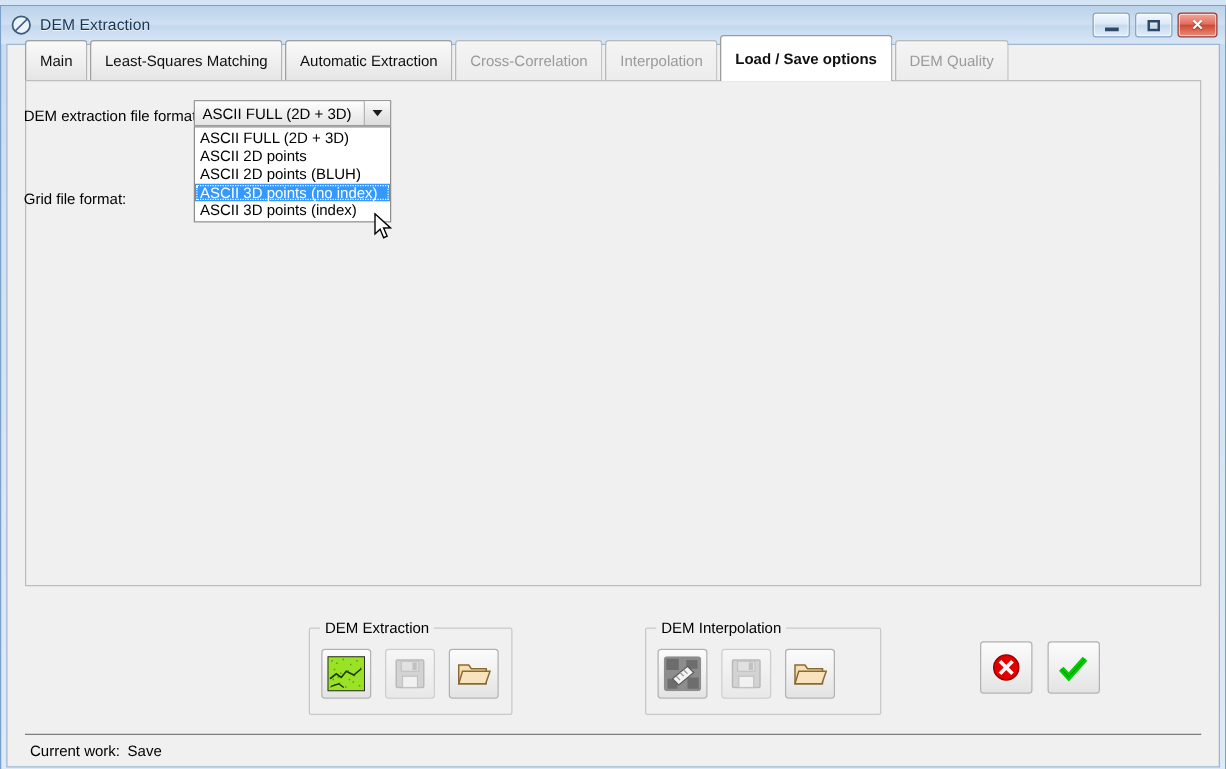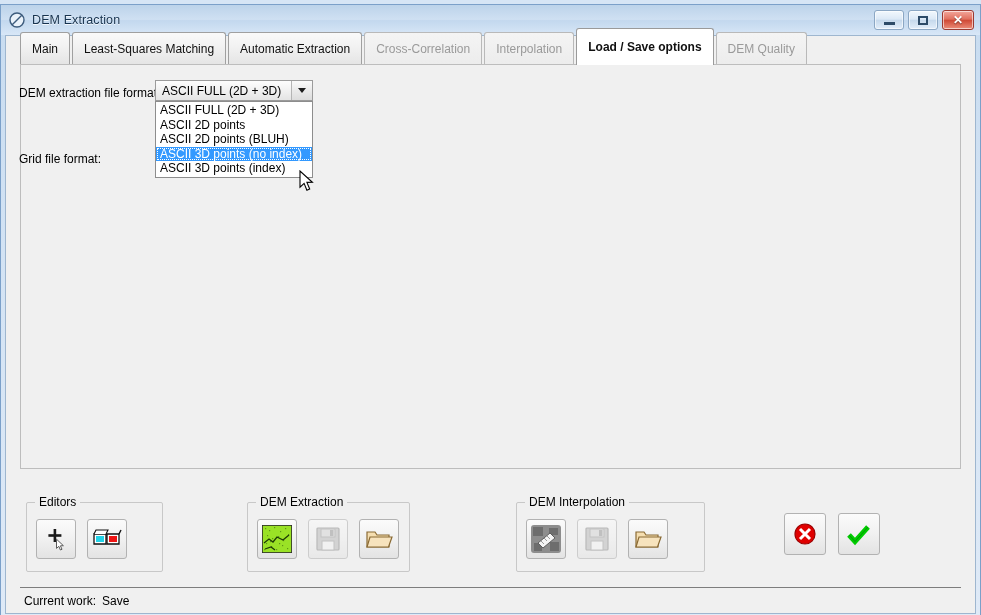--- a/index.html
+++ b/index.html
@@ -233,43 +233,20 @@
       <div class="dd-item selected">ASCII 3D points (no index)</div>
       <div class="dd-item">ASCII 3D points (index)</div>
     </div>
 
     <div class="cursor">
       <svg width="17" height="24" viewBox="0 0 17 24">
         <path d="M1,1 L1,17.2 L5.1,13.4 L7.9,20.2 L10.7,19.0 L7.9,12.4 L13.4,12.3 Z" fill="#ffffff" stroke="#000000" stroke-width="1.1" stroke-linejoin="miter"></path>
       </svg>
     </div>
 
-    <div class="groupbox" id="gb-editors">
-      <span class="gb-title">Editors</span>
-      <div class="tool-row">
-        <div class="toolbtn">
-          <svg width="26" height="26" viewBox="0 0 26 26">
-            <rect x="10.6" y="3" width="2.6" height="13" fill="#1a1a1a"></rect>
-            <rect x="5.4" y="8.2" width="13" height="2.6" fill="#1a1a1a"></rect>
-            <path d="M13.5,13.2 L13.5,22.4 L15.8,20.3 L17.4,24 L19,23.3 L17.4,19.8 L20.4,19.7 Z" fill="#ffffff" stroke="#5b5b5b" stroke-width="1"></path>
-          </svg>
-        </div>
-        <div class="toolbtn">
-          <svg width="30" height="22" viewBox="0 0 30 22">
-            <path d="M2,6 L14,6 L14,16 L2,16 Z" fill="#ffffff" stroke="#111" stroke-width="1.3"></path>
-            <path d="M15,6 L27,6 L27,16 L15,16 Z" fill="#ffffff" stroke="#111" stroke-width="1.3"></path>
-            <rect x="4" y="8" width="8" height="6" fill="#22d3e8"></rect>
-            <rect x="17" y="8" width="8" height="6" fill="#ef1414"></rect>
-            <path d="M14,6 L15,6" stroke="#111" stroke-width="1.3"></path>
-            <path d="M27,6 L29,2" stroke="#111" stroke-width="1.4"></path>
-            <path d="M2,6 L4,2 L16,2 L14,6" fill="#ffffff" stroke="#111" stroke-width="1.1"></path>
-          </svg>
-        </div>
-      </div>
-    </div>
 
     <div class="groupbox" id="gb-extraction">
       <span class="gb-title">DEM Extraction</span>
       <div class="tool-row">
         <div class="toolbtn">
           <svg class="terrain" viewBox="0 0 30 28">
             <rect x="0" y="0" width="30" height="28" fill="#9ae226"></rect>
             <rect x="0" y="0" width="30" height="28" fill="none" stroke="#2b2b2b" stroke-width="1.6"></rect>
             <g fill="#2f5c0a" opacity="0.55">
               <rect x="3" y="3" width="1.2" height="1.2"></rect>

